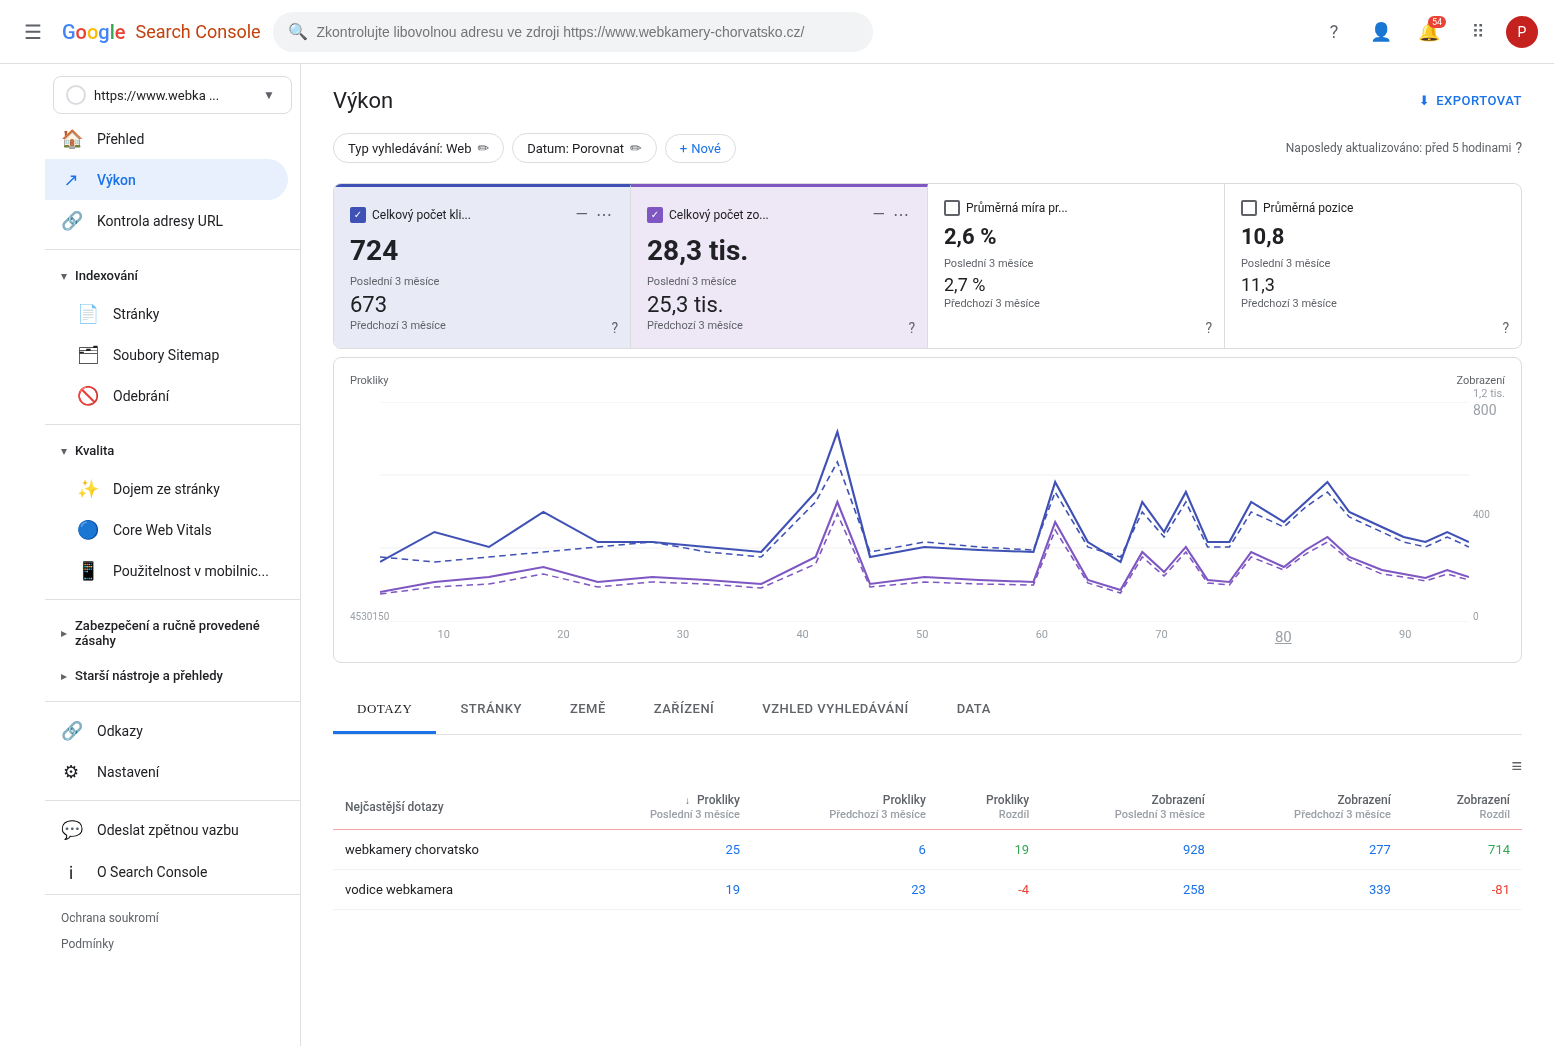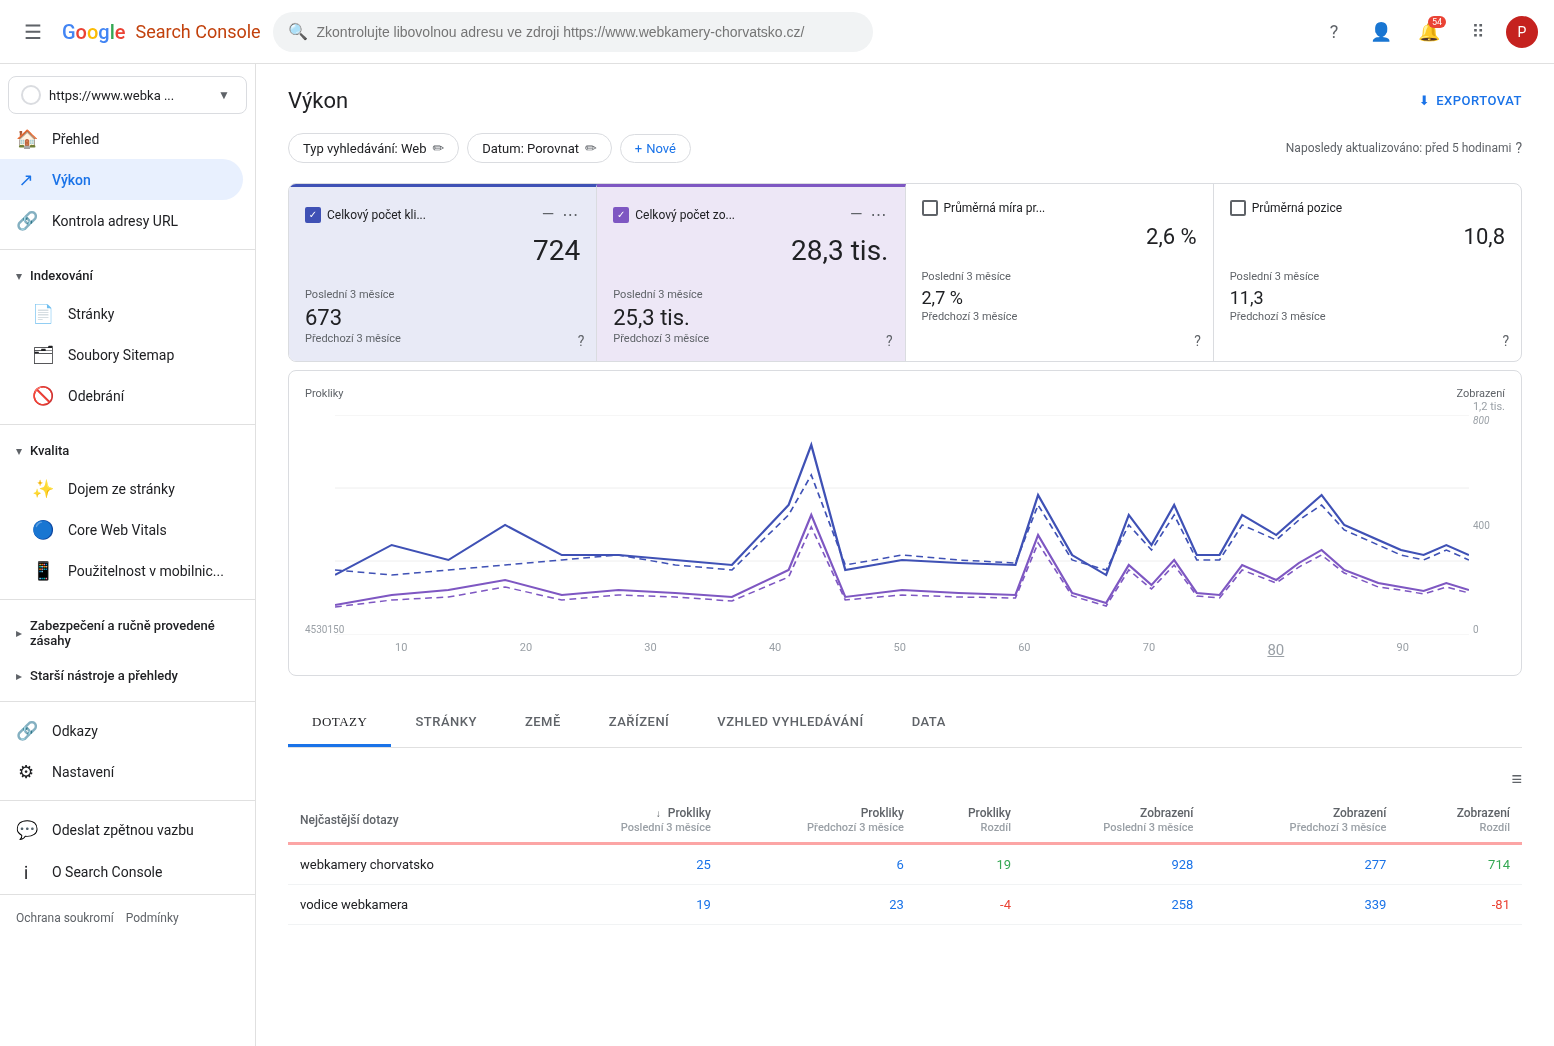--- a/index.html
+++ b/index.html
@@ -11,21 +11,21 @@
     .topbar-logo { display: flex; align-items: center; gap: 6px; }
     .search-bar { flex: 1; max-width: 600px; display: flex; align-items: center; background: #f1f3f4; border-radius: 24px; padding: 0 16px; height: 40px; gap: 8px; }
     .search-bar input { border: none; background: transparent; outline: none; font-size: 14px; color: #202124; width: 100%; }
     .search-icon-top { color: #5f6368; font-size: 16px; }
     .topbar-right { margin-left: auto; display: flex; align-items: center; gap: 8px; }
     .topbar-icon-btn { width: 40px; height: 40px; display: flex; align-items: center; justify-content: center; border-radius: 50%; cursor: pointer; color: #5f6368; font-size: 18px; position: relative; }
     .notification-badge { position: absolute; top: 4px; right: 4px; background: #ea4335; color: white; font-size: 9px; border-radius: 10px; padding: 1px 4px; min-width: 16px; text-align: center; }
     .avatar { width: 32px; height: 32px; border-radius: 50%; background: #c5221f; color: white; display: flex; align-items: center; justify-content: center; font-size: 14px; cursor: pointer; }
 
     
-    .layout { display: flex; height: calc(100vh - 64px); }
+    .layout { display: flex; height: calc(100vh - 64px); padding-left: 45px; }
 
     
     .sidebar { width: 256px; min-width: 256px; border-right: 1px solid #e0e0e0; overflow-y: auto; padding: 8px 0; }
     .sidebar-url { display: flex; align-items: center; gap: 8px; padding: 8px 16px 8px 12px; margin: 4px 8px; border: 1px solid #dadce0; border-radius: 8px; cursor: pointer; }
     .sidebar-url-text { font-size: 13px; color: #202124; overflow: hidden; text-overflow: ellipsis; white-space: nowrap; flex: 1; }
     .sidebar-url-arrow { color: #5f6368; font-size: 12px; }
     .sidebar-circle { width: 20px; height: 20px; border-radius: 50%; border: 2px solid #dadce0; flex-shrink: 0; }
 
     .sidebar-item { display: flex; align-items: center; gap: 16px; padding: 10px 16px; cursor: pointer; border-radius: 0 24px 24px 0; margin-right: 12px; color: #202124; }
     .sidebar-item.active { background: #e8f0fe; color: #1a73e8; }
@@ -61,51 +61,51 @@
     .metric-card:last-child { border-right: none; }
     .metric-card.selected-blue { background: #e8eaf6; border-top: 3px solid #3f51b5; }
     .metric-card.selected-purple { background: #ede7f6; border-top: 3px solid #7e57c2; }
     .metric-card-header { display: flex; align-items: center; gap: 6px; margin-bottom: 8px; }
     .metric-checkbox { width: 16px; height: 16px; border: 2px solid #5f6368; border-radius: 2px; display: flex; align-items: center; justify-content: center; cursor: pointer; flex-shrink: 0; }
     .metric-checkbox.checked-blue { background: #3f51b5; border-color: #3f51b5; color: white; font-size: 10px; }
     .metric-checkbox.checked-purple { background: #7e57c2; border-color: #7e57c2; color: white; font-size: 10px; }
     .metric-title { font-size: 12px; color: #202124; flex: 1; white-space: nowrap; overflow: hidden; text-overflow: ellipsis; }
     .metric-actions { display: flex; gap: 4px; }
     .metric-action-btn { font-size: 16px; color: #5f6368; cursor: pointer; padding: 2px; }
-    .metric-value { font-size: 28px; font-weight: 400; color: #202124; margin-bottom: 21px; text-align: right; }
+    .metric-value { font-size: 28px; font-weight: 700; color: #202124; margin-bottom: 8px; }
     .metric-period { font-size: 11px; color: #5f6368; margin-bottom: 4px; }
     .metric-compare { font-size: 22px; font-weight: 400; color: #202124; margin-bottom: 2px; }
     .metric-compare-period { font-size: 11px; color: #5f6368; }
     .metric-help { position: absolute; bottom: 12px; right: 12px; font-size: 14px; color: #5f6368; cursor: pointer; }
 
     
     .chart-container { border: 1px solid #dadce0; border-radius: 8px; padding: 16px; margin-bottom: 24px; position: relative; }
 
     
     .tabs-row { display: flex; border-bottom: 1px solid #e0e0e0; margin-bottom: 16px; }
     .tab { padding: 14px 24px; font-size: 13px; font-weight: 500; color: #5f6368; cursor: pointer; text-transform: uppercase; letter-spacing: 0.5px; border-bottom: 3px solid transparent; }
     .tab.active { color: #202124; border-bottom: 3px solid #1a73e8; font-family: Liberation Serif, serif; }
 
     
     .table-filter-row { display: flex; justify-content: flex-end; padding: 4px 0 8px; }
     .filter-icon-btn { font-size: 18px; color: #5f6368; cursor: pointer; }
     .data-table { width: 100%; border-collapse: collapse; }
-    .data-table th { font-size: 12px; font-weight: 500; color: #5f6368; padding: 8px 12px; text-align: right; border-bottom: 3px solid #fca5a5; white-space: nowrap; }
+    .data-table th { font-size: 12px; font-weight: 500; color: #5f6368; padding: 8px 12px; text-align: right; border-bottom: 1px solid #fca5a5; white-space: nowrap; }
     .data-table th.left { text-align: left; }
     .data-table th.sortable { cursor: pointer; }
     .data-table td { font-size: 13px; padding: 12px 12px; border-bottom: 1px solid #f1f3f4; text-align: right; }
     .data-table td.left { text-align: left; color: #202124; }
     .data-table td.blue { color: #1a73e8; }
     .data-table td.red { color: #ea4335; }
     .data-table td.green { color: #34a853; }
     .sort-arrow { font-size: 10px; margin-right: 4px; }
     .th-sub { font-size: 11px; color: #9aa0a6; }
 
     
-    .bottom-bar { padding: 16px; border-top: 1px solid #e0e0e0; display: flex; gap: 12px; }
+    .bottom-bar { padding: 16px; border-top: 1px solid #e0e0e0; display: flex; gap: 12px; flex-direction: column; }
     .bottom-bar a { font-size: 12px; color: #5f6368; text-decoration: none; }
 
     
     .google-logo { display: flex; align-items: center; font-size: 20px; font-weight: 500; margin-right: 4px; }
     .g-blue { color: #4285f4; }
     .g-red { color: #ea4335; }
     .g-yellow { color: #fbbc05; }
     .g-green { color: #34a853; }
   </style>
 </head>
@@ -364,21 +364,21 @@
           <polyline fill="none" stroke="#3f51b5" stroke-width="2" points="0,160 50,130 100,145 150,110 200,140 250,140 300,145 350,150 400,90 420,30 450,155 500,145 550,148 600,150 620,80 650,140 680,160 700,100 720,130 740,90 760,140 780,140 800,100 830,120 850,100 870,80 890,110 920,125 940,135 960,140 980,130 1000,140"></polyline>
 
           <polyline fill="none" stroke="#3f51b5" stroke-width="1.5" stroke-dasharray="6,4" points="0,155 50,160 100,155 150,150 200,145 250,140 300,150 350,155 400,100 420,60 450,150 500,140 550,145 600,148 620,90 650,145 680,155 700,110 720,135 740,100 760,145 780,145 800,110 830,125 850,105 870,90 890,115 920,130 940,140 960,145 980,135 1000,145"></polyline>
 
           <polyline fill="none" stroke="#7e57c2" stroke-width="2" points="0,190 50,180 100,175 150,165 200,180 250,175 300,178 350,182 400,155 420,100 450,182 500,175 550,178 600,180 620,120 650,178 680,188 700,150 720,170 740,145 760,178 780,180 800,150 830,165 850,148 870,135 890,155 920,168 940,172 960,176 980,168 1000,175"></polyline>
 
           <polyline fill="none" stroke="#7e57c2" stroke-width="1.5" stroke-dasharray="6,4" points="0,192 50,185 100,182 150,172 200,185 250,180 300,182 350,186 400,162 420,112 450,185 500,180 550,182 600,183 620,128 650,181 680,191 700,155 720,174 740,150 760,181 780,183 800,155 830,168 850,152 870,140 890,158 920,172 940,175 960,179 980,172 1000,178"></polyline>
         </svg>
 
         <div style="display:flex; flex-direction:column; justify-content:space-between; align-items:flex-start; width:36px; height:220px; padding: 0 0 0 4px;">
-          <span style="font-size:10px;color:#9aa0a6;font-style:italic;">800</span>
+          <span style="font-size:14px;color:#9aa0a6;">800</span>
           <span style="font-size:10px;color:#9aa0a6;">400</span>
           <span style="font-size:10px;color:#9aa0a6;">0</span>
         </div>
       </div>
 
       <div style="display:flex; justify-content:space-around; margin-top:6px; padding-left:34px; padding-right:40px;">
         <span style="font-size:11px;color:#9aa0a6;">10</span>
         <span style="font-size:11px;color:#9aa0a6;">20</span>
         <span style="font-size:11px;color:#9aa0a6;">30</span>
         <span style="font-size:11px;color:#9aa0a6;">40</span>

